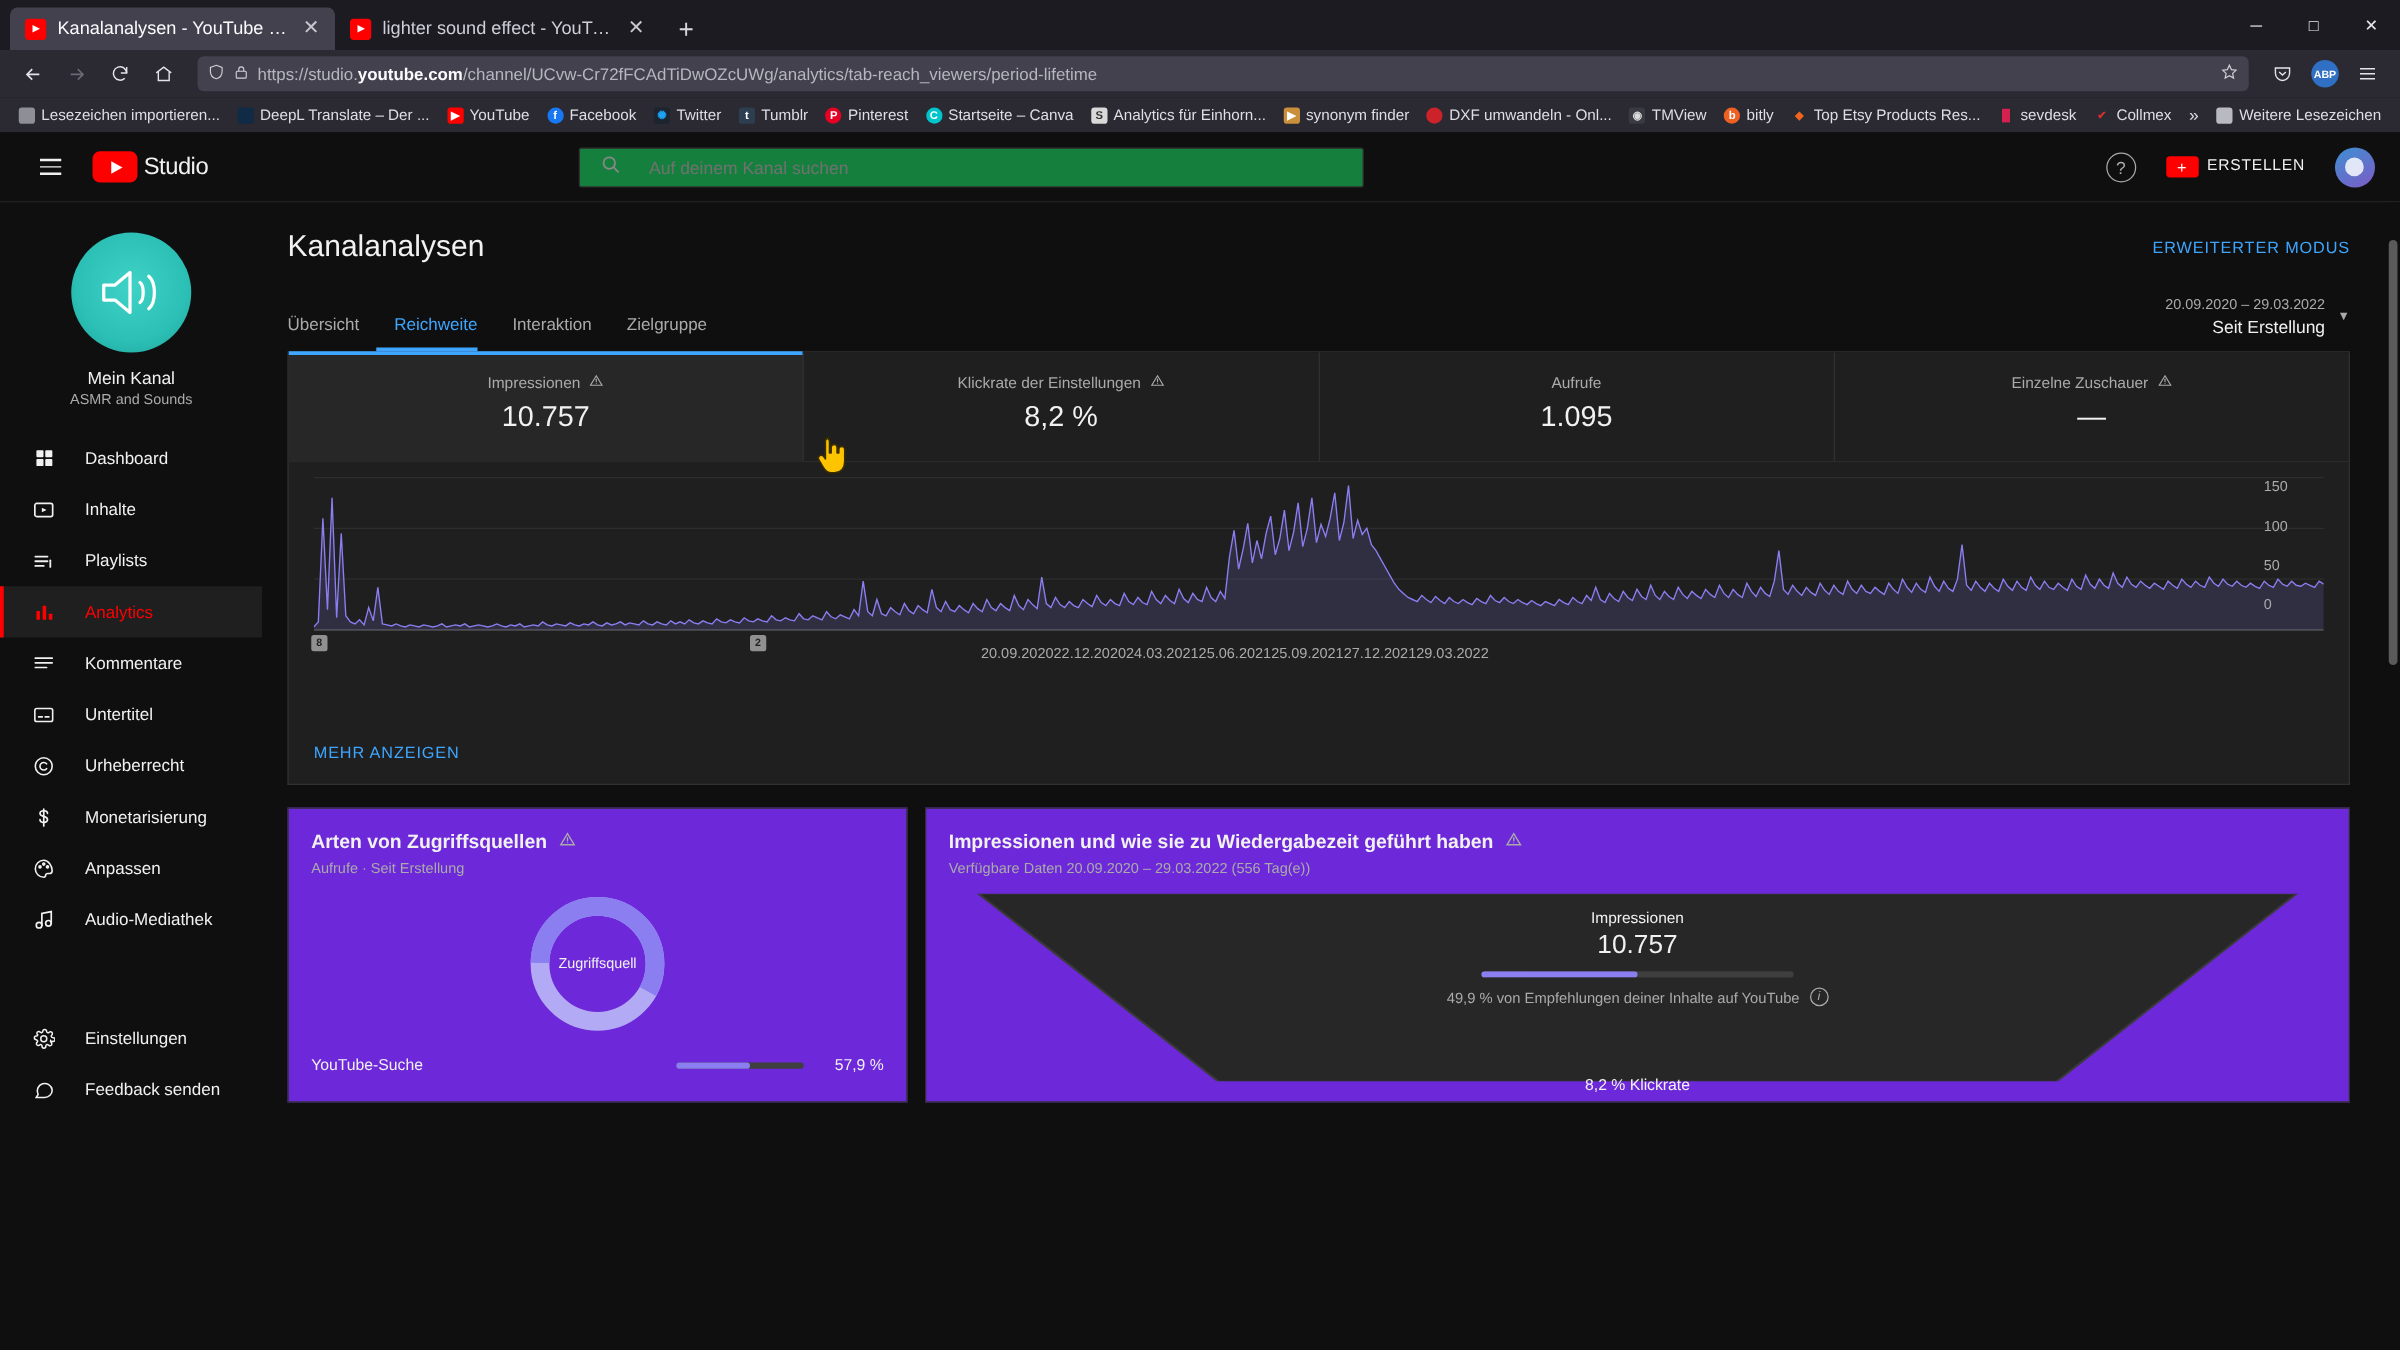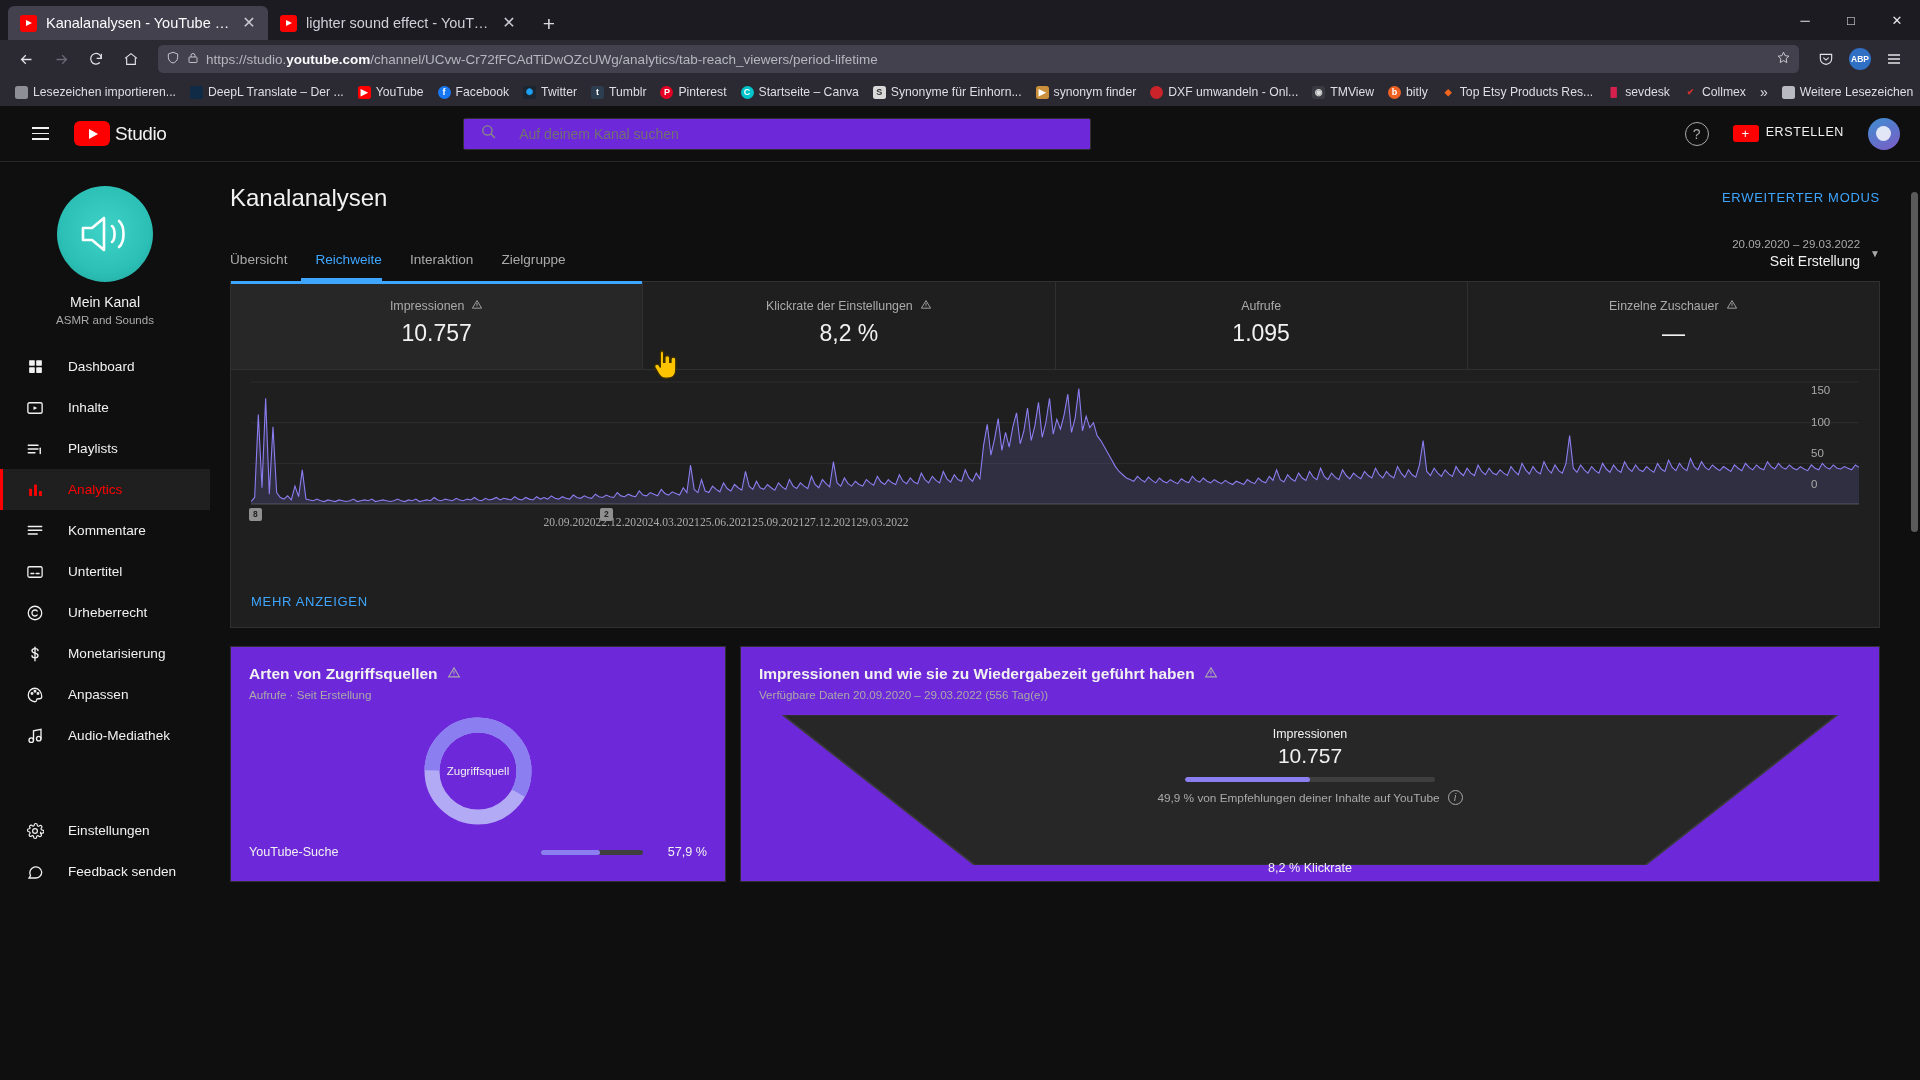--- a/index.html
+++ b/index.html
@@ -165,21 +165,21 @@
     border-top: 5.5px solid transparent;
     border-bottom: 5.5px solid transparent;
     margin-left: 2px;
   }
   .studio-word { font-size: 19px; letter-spacing: -0.4px; color: #f1f1f1; }
 
   .yt-search {
     width: 628px;
     height: 32px;
     margin: 0 auto;
-    background: #6d28d9;
+    background: #15803d;
     border: 1px solid #303030;
     border-radius: 2px;
     display: flex;
     align-items: center;
     padding: 0 16px;
     gap: 22px;
   }
   .yt-search input {
     flex: 1; background: transparent; border: none; outline: none;
     color: #f1f1f1; font-size: 14px;
@@ -323,26 +323,25 @@
   .chart-card { background: #1f1f1f; border: 1px solid #303030; border-top: none; padding: 10px 0 0; }
   .chart-wrap { position: relative; height: 200px; padding: 0 20px; }
   .chart-svg { display: block; width: 100%; height: 130px; }
   .ylabels {
     position: absolute; right: 28px; top: 4px;
     height: 110px; width: 40px;
     font-size: 11.5px; color: #aaa;
   }
   .ylab { position: absolute; left: 0; }
   .xaxis {
-    display: flex; justify-content: center;
+    display: flex; justify-content: flex-end;
     font-size: 11.6px; color: #aaa;
     padding: 0 10px 0 10px;
     margin-top: 6px;
     width: 950px;
-    font-family: Liberation Serif, serif;
   }
   .marker {
     position: absolute;
     background: #909090; color: #1f1f1f;
     font-size: 8.5px; font-weight: 700;
     padding: 2px 4px; border-radius: 2px;
     line-height: 1;
   }
   .more-link {
     color: #3ea6ff; font-size: 13px; letter-spacing: 0.7px;
@@ -537,21 +536,21 @@
     <div class="bm">
         <span class="bm-ico" style="background:#e60023;border-radius:50%">P</span>
         <span>Pinterest</span>
       </div>
     <div class="bm">
         <span class="bm-ico" style="background:#00c4cc;border-radius:50%">C</span>
         <span>Startseite – Canva</span>
       </div>
     <div class="bm">
         <span class="bm-ico" style="background:#d9d9d9;color:#333">S</span>
-        <span>Synonyme für Einhorn...</span>
+        <span>Analytics für Einhorn...</span>
       </div>
     <div class="bm">
         <span class="bm-ico" style="background:#c98f3a">▶</span>
         <span>synonym finder</span>
       </div>
     <div class="bm">
         <span class="bm-ico" style="background:#cc2229;border-radius:50%"></span>
         <span>DXF umwandeln - Onl...</span>
       </div>
     <div class="bm">

